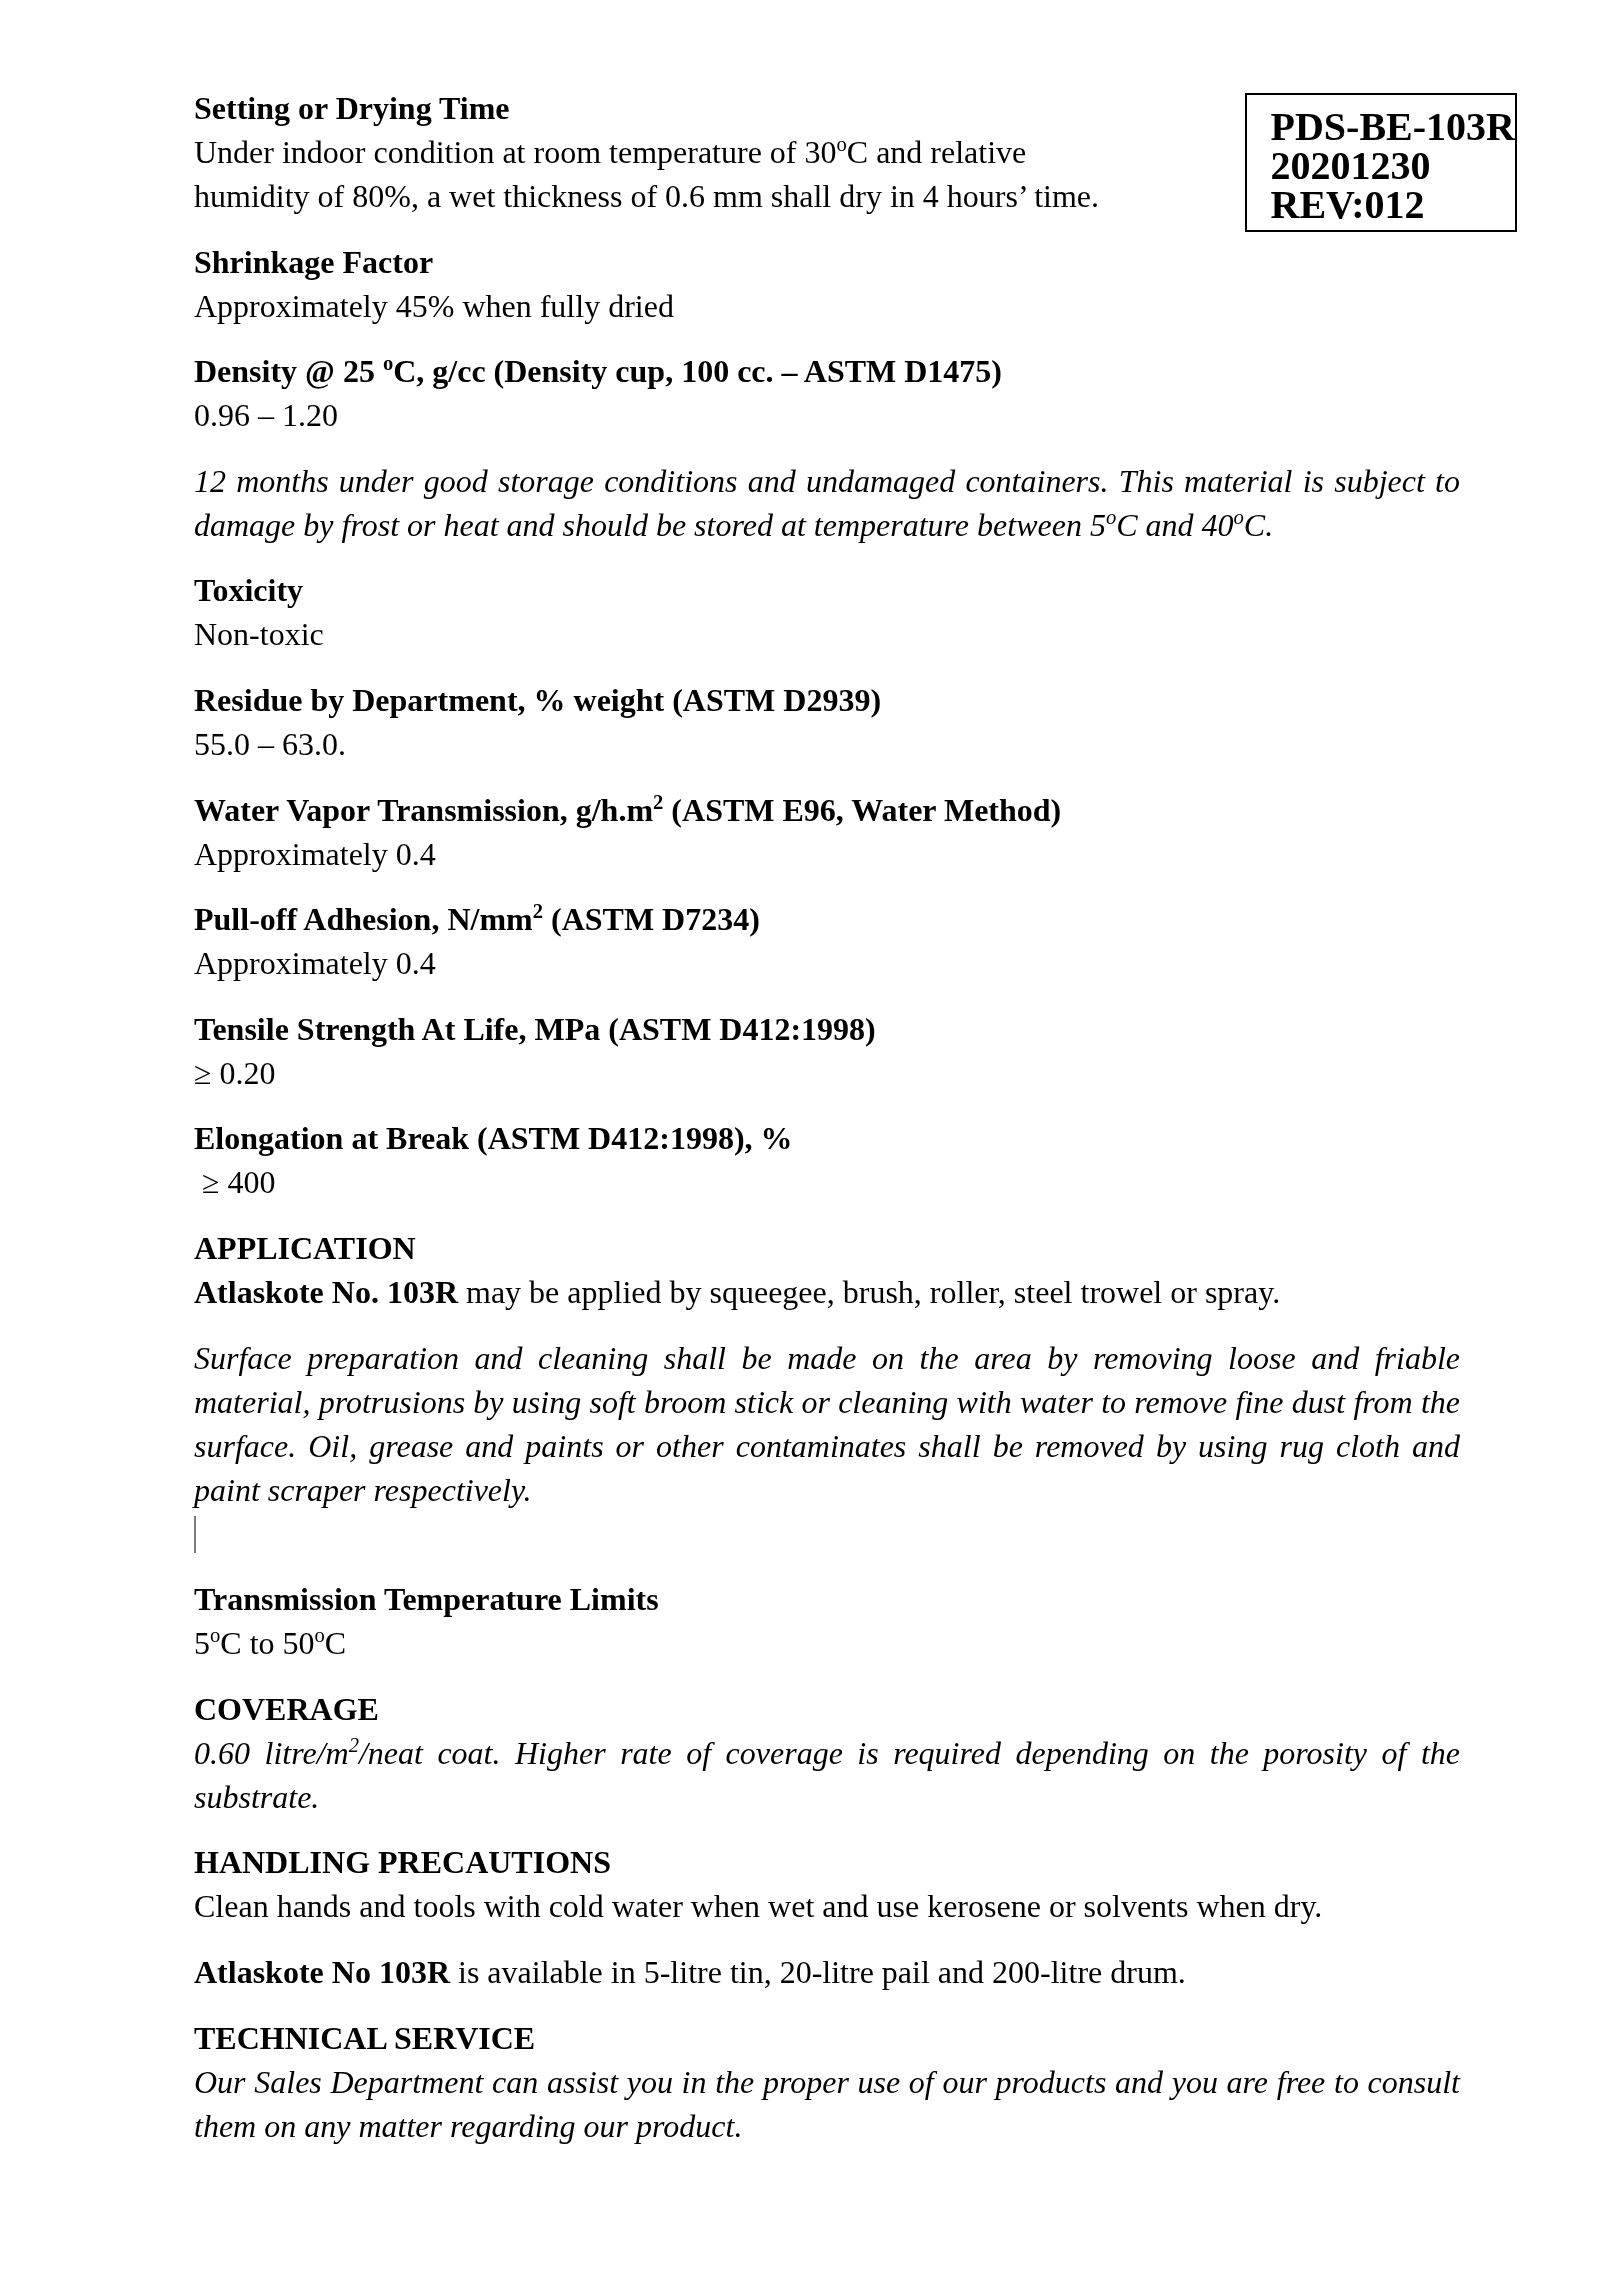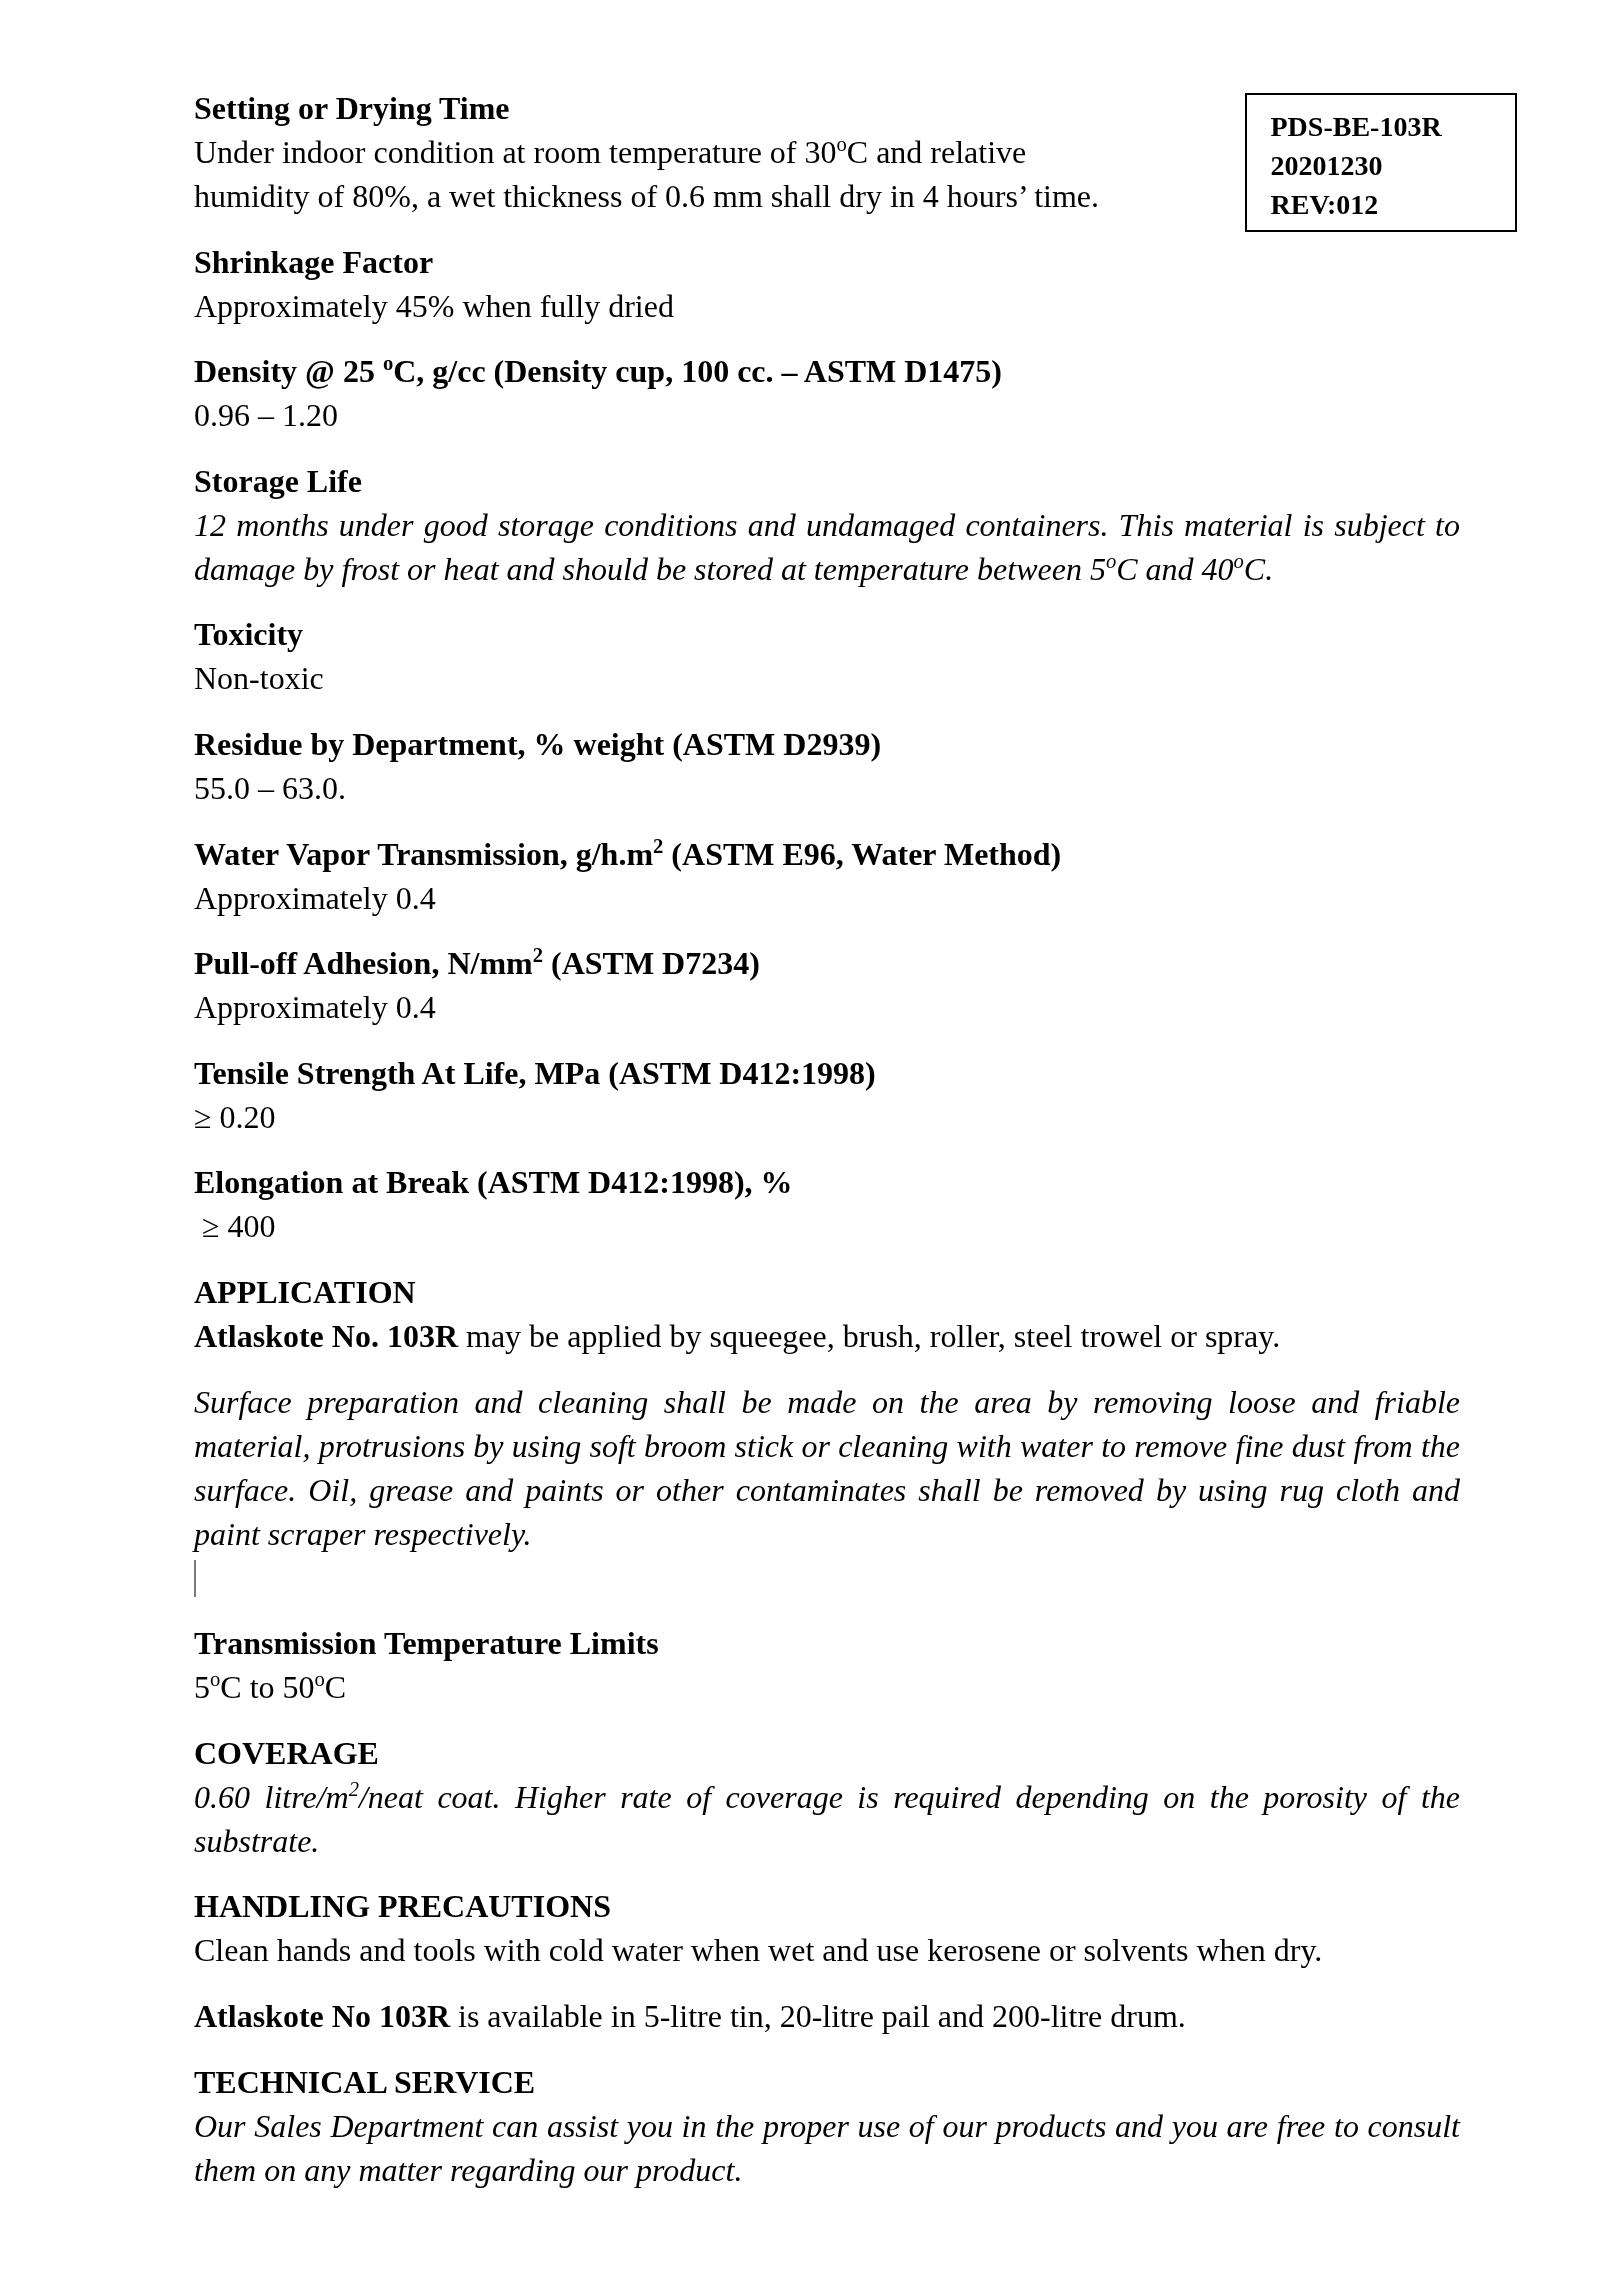--- a/index.html
+++ b/index.html
@@ -33,21 +33,21 @@
   .refbox {
     position: absolute;
     left: 1245px;
     top: 93px;
     width: 272px;
     height: 139px;
     box-sizing: border-box;
     border: 2.9px solid #000000;
     padding: 11.8px 0 0 23.5px;
     font-weight: bold;
-    font-size: 28px;
+    font-size: 40px;
     line-height: 39px;
   }
   .cursor-bar {
     display: inline-block;
     width: 2px;
     height: 37px;
     background: #7a7a7a;
     vertical-align: text-top;
   }
 </style>
@@ -69,21 +69,20 @@
       </div>
       <div class="block">
         <div class="heading"><span>Shrinkage Factor</span></div>
         <div class="para"><span>Approximately 45% when fully dried</span></div>
       </div>
       <div class="block">
         <div class="heading"><span>Density @ 25 </span><sup class="sup">o</sup><span>C, g/cc (Density cup, 100 cc. – ASTM D1475)</span></div>
         <div class="para"><span>0.96 – 1.20</span></div>
       </div>
       <div class="block">
-        <div class="heading"><span>Storage Life</span></div>
         <div class="para justify"><span>12 months under good storage conditions and undamaged containers. This material is subject to damage by frost or heat and should be stored at temperature between 5</span><sup class="sup">o</sup><span>C and 40</span><sup class="sup">o</sup><span>C.</span></div>
       </div>
       <div class="block">
         <div class="heading"><span>Toxicity</span></div>
         <div class="para"><span>Non-toxic</span></div>
       </div>
       <div class="block">
         <div class="heading"><span>Residue by Department, % weight (ASTM D2939)</span></div>
         <div class="para"><span>55.0 – 63.0.</span></div>
       </div>

